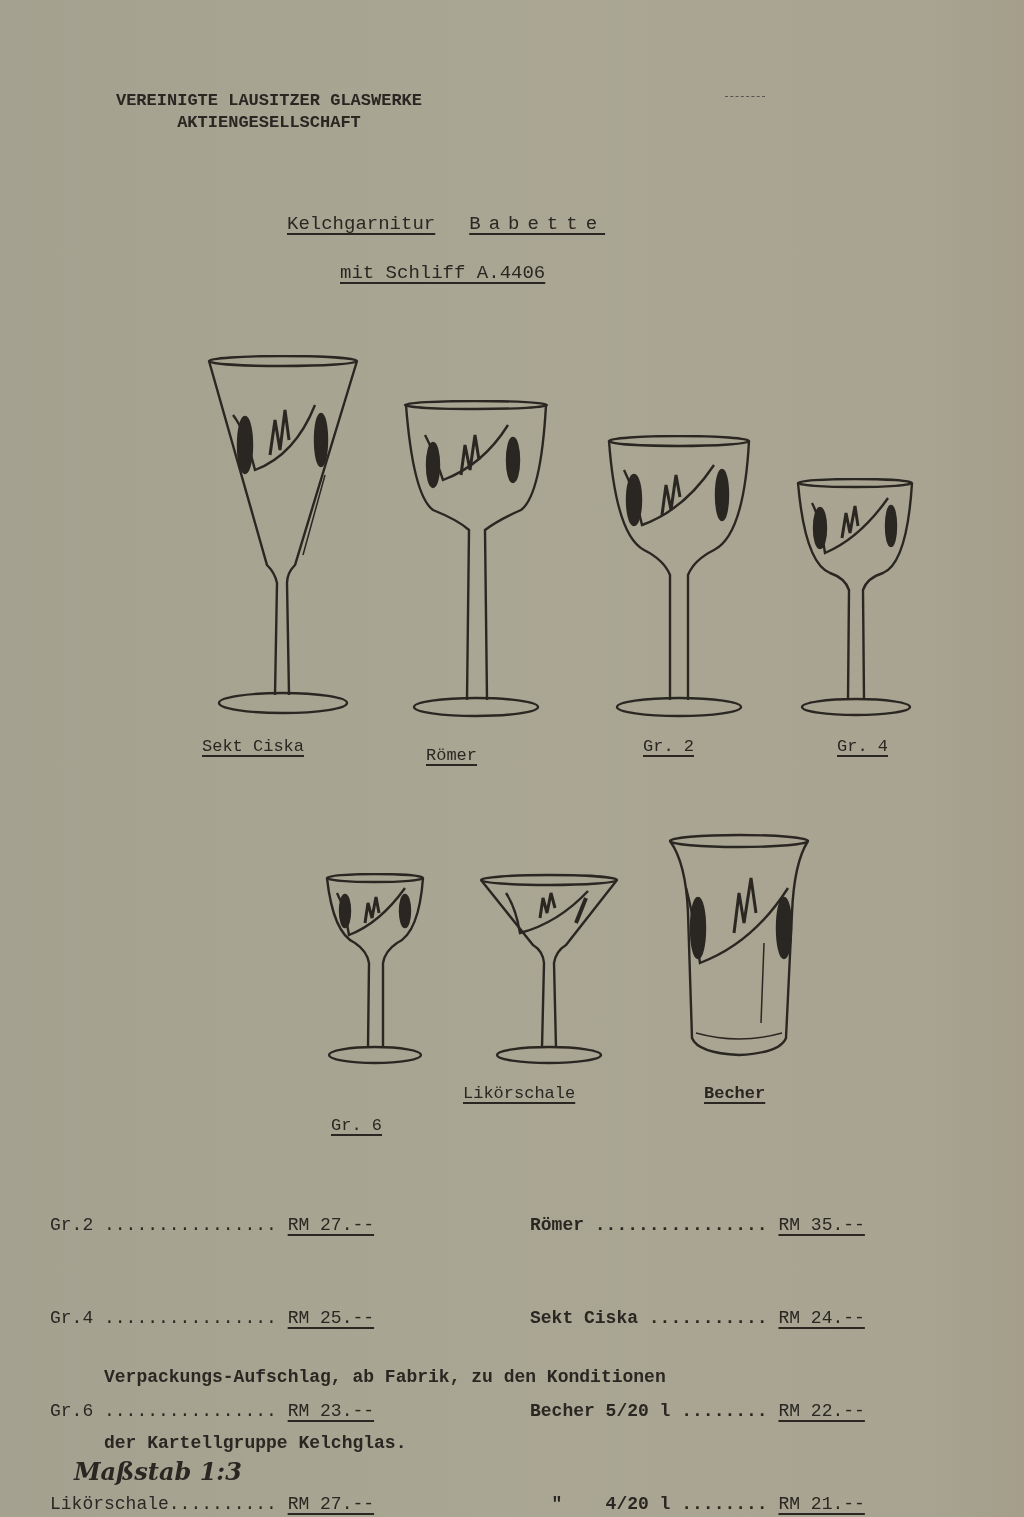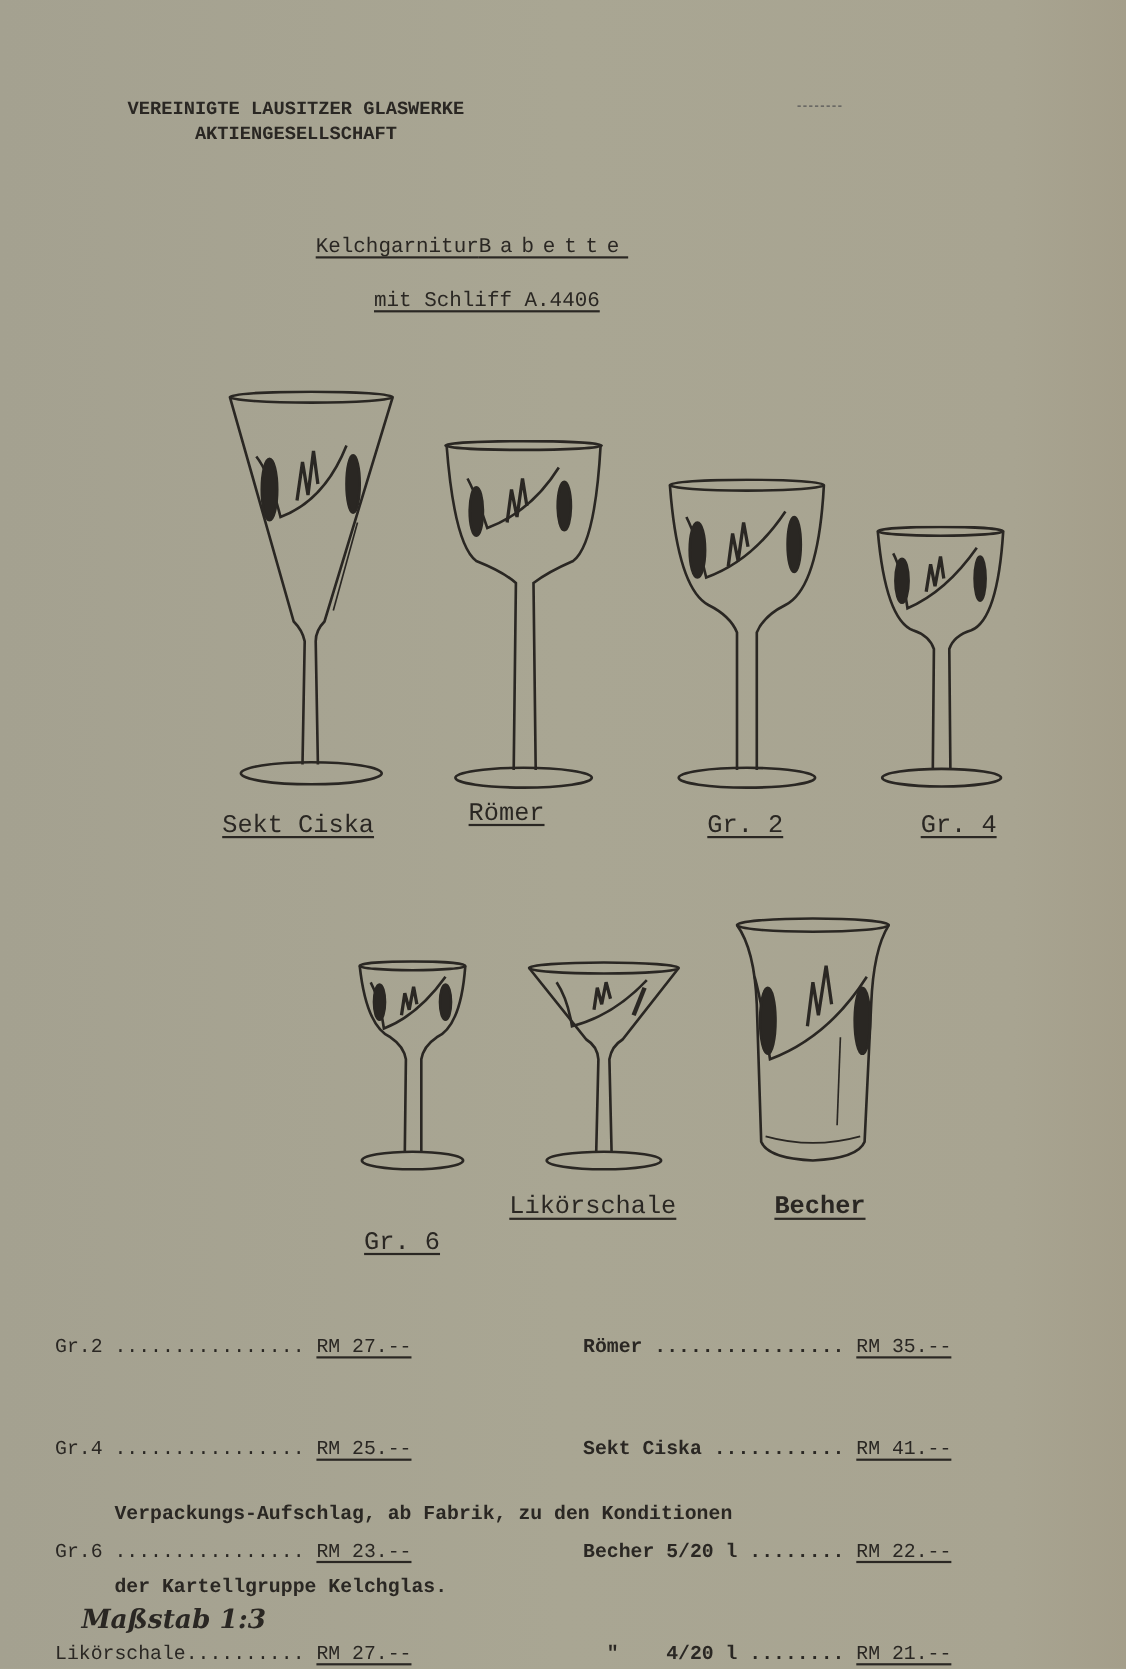--- a/index.html
+++ b/index.html
@@ -6,26 +6,26 @@
   body{width:1024px;height:1517px;overflow:hidden;background:#a7a491;}
   .page{position:relative;width:1024px;height:1517px;
     background:linear-gradient(90deg,#a4a190 0%,#a9a693 50%,#a8a491 90%,#a49e8a 100%);
     font-family:"Liberation Mono","DejaVu Sans Mono",monospace;color:#2b2824;}
   .ink{color:#2a2723;}
   .abs{position:absolute;}
   .company{left:64px;top:90px;font-weight:bold;font-size:17px;letter-spacing:0px;line-height:22px;text-align:center;width:410px;}
   .company div{white-space:nowrap;}
   .title{left:287px;top:213px;font-size:19px;white-space:nowrap;}
   .title .u{text-decoration:underline;text-decoration-thickness:2px;text-underline-offset:4px;}
-  .title .spaced{letter-spacing:8px;text-align:right;}
+  .title .spaced{letter-spacing:8px;margin-left:34px;text-align:right;}
   .subtitle{left:340px;top:262px;font-size:19px;text-decoration:underline;text-decoration-thickness:2px;text-underline-offset:4px;white-space:nowrap;}
   .dash{left:725px;top:96px;width:40px;border-top:1px dashed #555;}
   .glass{position:absolute;}
   .glass svg{display:block;}
-  .lbl{position:absolute;font-size:23px;text-decoration:underline;text-decoration-thickness:2px;text-underline-offset:4px;white-space:nowrap;}
+  .lbl{position:absolute;font-size:17px;text-decoration:underline;text-decoration-thickness:2px;text-underline-offset:4px;white-space:nowrap;}
   .price{position:absolute;font-size:18px;white-space:pre;line-height:31px;}
   .price .amt{text-decoration:underline;text-decoration-thickness:2px;text-underline-offset:4px;}
   .note{left:104px;top:1322px;font-size:18px;font-weight:bold;line-height:22px;white-space:pre;}
   .scale{left:74px;top:1457px;font-family:"DejaVu Serif",serif;font-style:italic;font-weight:bold;font-size:24px;}
 </style>
 </head>
 <body>
 
 <div class="page">
 
@@ -84,21 +84,21 @@
       <path d="M117 5 Q112 85 88 95 Q72 100 68 112 L69 222"></path>
       <ellipse cx="61" cy="229" rx="54" ry="8"></ellipse>
       <path d="M17 25 Q25 40 30 75 Q65 60 93 20"></path>
       <ellipse cx="25" cy="50" rx="6" ry="20" fill="#2a2723"></ellipse>
       <ellipse cx="96" cy="48" rx="5" ry="20" fill="#2a2723"></ellipse>
       <path d="M47 60 L51 35 L55 55 L60 28 L63 48" stroke-width="3"></path>
     </svg>
   </div>
 
   <div class="lbl ink" style="left:202px;top:737px;">Sekt Ciska</div>
-  <div class="lbl ink" style="left:426px;top:726px;">Römer</div>
+  <div class="lbl ink" style="left:426px;top:746px;">Römer</div>
   <div class="lbl ink" style="left:643px;top:737px;">Gr. 2</div>
   <div class="lbl ink" style="left:837px;top:737px;">Gr. 4</div>
 
   <div class="glass" style="left:325px;top:873px;">
     <svg width="100" height="195" viewBox="0 0 100 195" fill="none" stroke="#2a2723" stroke-width="2.4">
       <ellipse cx="50" cy="5" rx="48" ry="4"></ellipse>
       <path d="M2 5 Q8 60 30 70 Q42 78 44 90 L43 175"></path>
       <path d="M98 5 Q94 60 72 70 Q60 78 58 90 L58 175"></path>
       <ellipse cx="50" cy="182" rx="46" ry="8"></ellipse>
       <path d="M12 20 Q20 35 24 62 Q55 50 80 15"></path>
@@ -137,21 +137,21 @@
 
   <div class="price ink" style="left:50px;top:1148px;">
     <div><span>Gr.2 ................</span> <span class="amt">RM 27.--</span></div>
     <div><span>Gr.4 ................</span> <span class="amt">RM 25.--</span></div>
     <div><span>Gr.6 ................</span> <span class="amt">RM 23.--</span></div>
     <div><span>Likörschale..........</span> <span class="amt">RM 27.--</span></div>
   </div>
 
   <div class="price ink" style="left:530px;top:1148px;font-weight:bold;">
     <div><span>Römer ................</span> <span class="amt" style="font-weight:normal;">RM 35.--</span></div>
-    <div><span>Sekt Ciska ...........</span> <span class="amt" style="font-weight:normal;">RM 41.--</span></div>
+    <div><span>Sekt Ciska ...........</span> <span class="amt" style="font-weight:normal;">RM 24.--</span></div>
     <div><span>Becher 5/20 l ........</span> <span class="amt" style="font-weight:normal;">RM 22.--</span></div>
     <div><span>  "    4/20 l ........</span> <span class="amt" style="font-weight:normal;">RM 21.--</span></div>
   </div>
 
   <div class="abs note ink">
     <div>Verpackungs-Aufschlag, ab Fabrik, zu den Konditionen</div>
     <div>der Kartellgruppe Kelchglas.</div>
   </div>
 
   <div class="abs scale ink">Maßstab 1:3</div>

